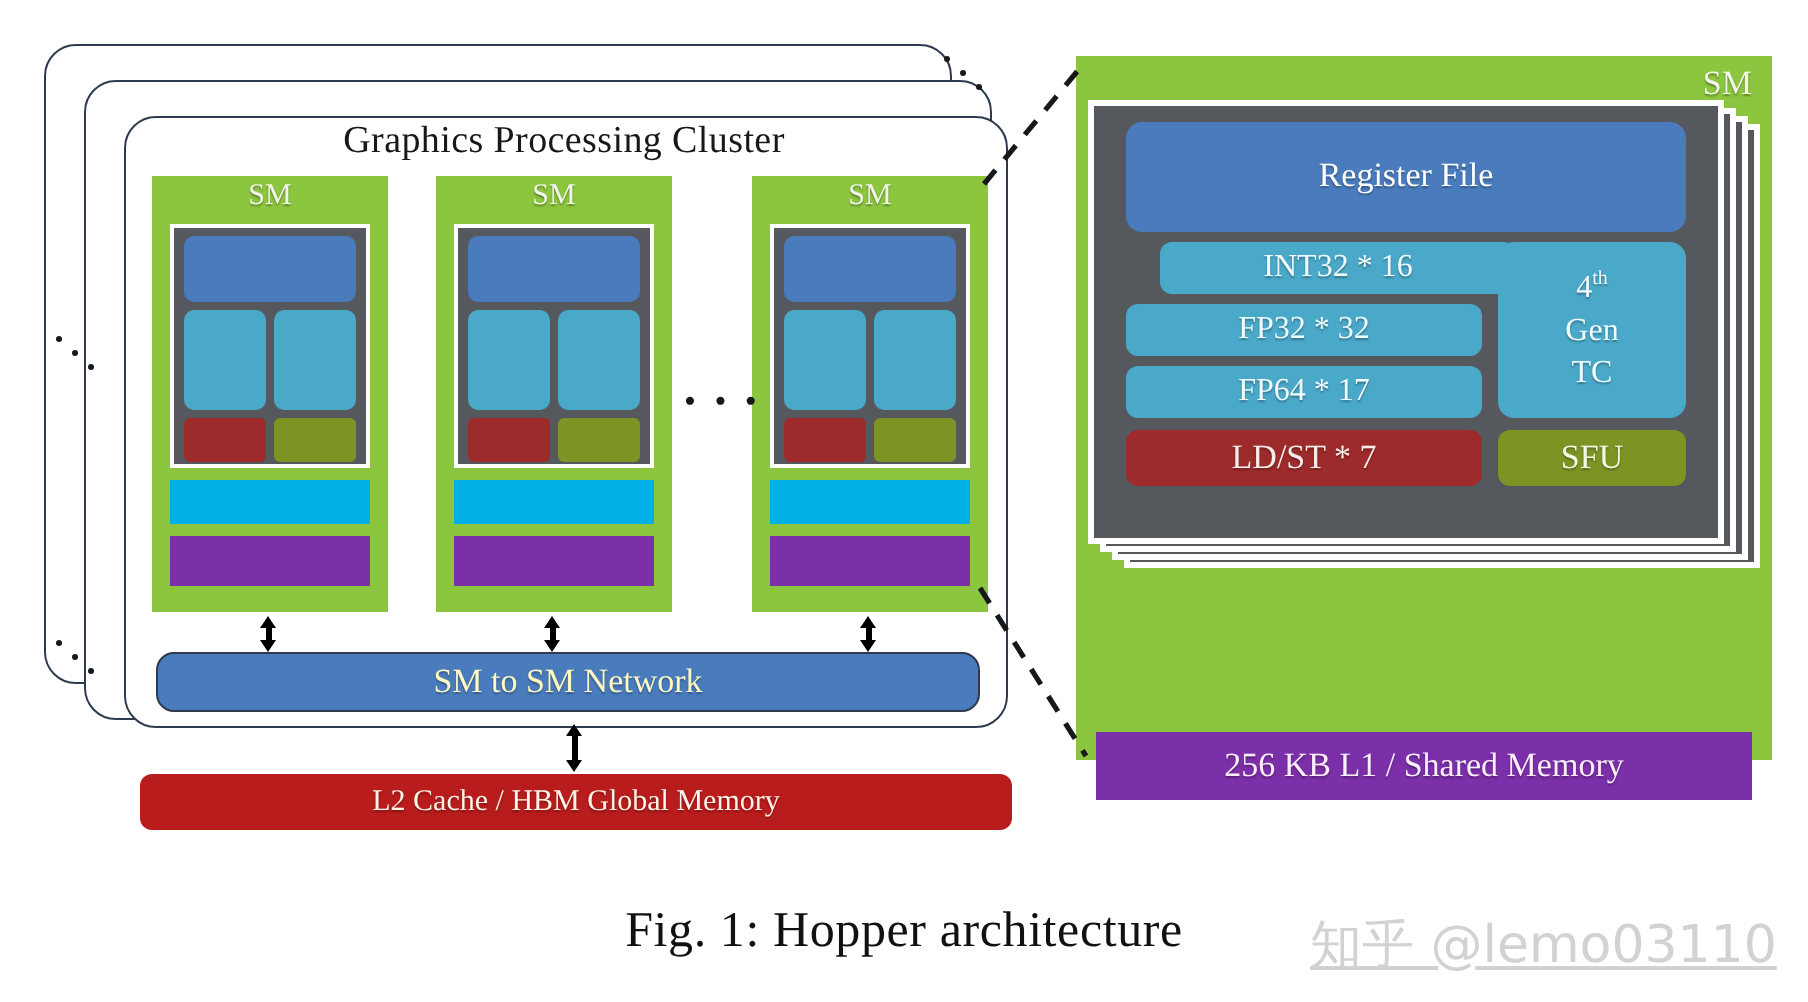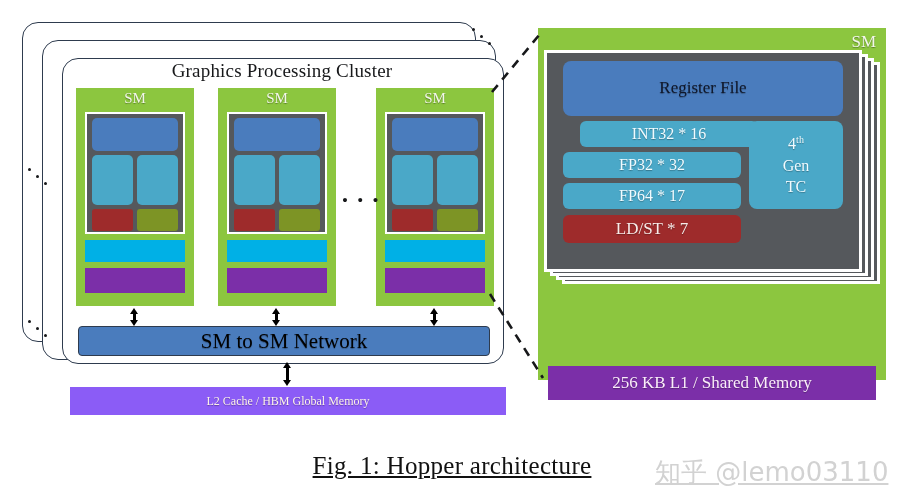--- a/index.html
+++ b/index.html
@@ -67,31 +67,32 @@
     background:#000;}
   .v-arrow .up{position:absolute;left:0;top:0;width:0;height:0;
     border-left:4.5px solid transparent;border-right:4.5px solid transparent;
     border-bottom:6px solid #000;}
   .v-arrow .dn{position:absolute;left:0;bottom:0;width:0;height:0;
     border-left:4.5px solid transparent;border-right:4.5px solid transparent;
     border-top:6px solid #000;}
 
   .sm2sm{
     position:absolute;left:78px;top:326px;width:410px;height:28px;z-index:5;
-    background:#4a7cbd;border:1.5px solid #2e3b4e;border-radius:4px;
-    display:flex;align-items:center;justify-content:center;
-    color:#000000;font-size:21px;
+    background:#4a7cbd;border:1.5px solid #2e3b4e;border-radius:9px;
+    display:flex;align-items:center;justify-content:center;
+    color:#fef9c3;font-size:17px;
     text-shadow:0 1px 1px rgba(0,0,0,.3);
   }
   .l2cache{
     position:absolute;left:70px;top:387px;width:436px;height:28px;z-index:5;
-    background:#8b5cf6;
-    display:flex;align-items:center;justify-content:center;
-    color:#fdf3e8;font-size:12px;
-    text-shadow:0 1px 1px rgba(0,0,0,.3);
+    background:#b91c1c;
+    display:flex;align-items:center;justify-content:center;
+    color:#fdf3e8;font-size:15px;
+    text-shadow:0 1px 1px rgba(0,0,0,.3);
+    border-radius:6px;
   }
 
   
   .dots-diag{position:absolute;z-index:6;width:26px;height:20px;}
   .dots-diag i{position:absolute;width:3px;height:3px;border-radius:50%;
     background:#17181a;display:block;}
 
   
   .sm-panel{
     position:absolute;left:538px;top:28px;width:348px;height:352px;z-index:4;
@@ -108,21 +109,21 @@
   .sp-card.c4{left:24px;top:34px;width:318px;height:222px;z-index:5;}
   .sp-card.c3{left:18px;top:30px;width:318px;height:222px;z-index:6;}
   .sp-card.c2{left:12px;top:26px;width:318px;height:222px;z-index:7;}
   .sp-card.c1{left:6px;top:22px;width:318px;height:222px;z-index:8;}
 
   .sp-inner{position:absolute;left:0;top:0;width:100%;height:100%;}
   .reg-file{
     position:absolute;left:16px;top:8px;width:280px;height:55px;
     background:#4a7cbd;border-radius:8px;
     display:flex;flex-direction:column;align-items:center;justify-content:center;
-    color:#0f172a;font-size:17px;line-height:1.22;
+    color:#ffffff;font-size:17px;line-height:1.22;
     text-shadow:0 1px 1px rgba(0,0,0,.3);
   }
   .unit-row{
     position:absolute;left:16px;width:178px;height:26px;
     background:#4aa8c8;border-radius:6px;
     display:flex;align-items:center;justify-content:center;
     color:#f0fbff;font-size:16px;
     text-shadow:0 1px 1px rgba(0,0,0,.3);
   }
   .unit-row.u1{top:68px;margin-left:17px;}
@@ -161,21 +162,21 @@
     position:absolute;left:10px;top:324px;width:328px;height:34px;z-index:9;
     background:#7b2fa8;
     display:flex;align-items:center;justify-content:center;
     color:#fbeefa;font-size:17px;
     text-shadow:0 1px 1px rgba(0,0,0,.3);
     margin-top:14px;
   }
 
   .caption{
     position:absolute;left:0;top:452px;width:904px;text-align:center;
-    font-size:25px;color:#111;letter-spacing:.3px;text-decoration:underline;
+    font-size:25px;color:#111;letter-spacing:.3px;
   }
   .watermark{
     position:absolute;left:655px;top:455px;
     font-size:26px;color:#d2d2d2;font-family:"DejaVu Sans", sans-serif;
     white-space:nowrap;
     text-decoration:underline;
   }
   svg.overlay{position:absolute;left:0;top:0;width:904px;height:501px;
     z-index:10;pointer-events:none;}
 </style>
@@ -288,20 +289,21 @@
         </div>
         <div class="unit-row u1">INT32 * 16</div>
         <div class="unit-row u2">FP32   * 32</div>
         <div class="unit-row u3">FP64   * 17</div>
         <div class="tc-box">
           <span><span>4</span><sup>th</sup></span>
           <span>Gen</span>
           <span>TC</span>
         </div>
         <div class="ldst">LD/ST * 7</div>
+        <div class="sfu">SFU</div>
       </div>
     </div>
 
     <div class="l1-bar">256 KB L1 / Shared Memory</div>
   </div>
 
   <svg class="overlay">
     <line x1="492" y1="92" x2="540" y2="34" stroke="#17181a" stroke-width="2.6" stroke-dasharray="9,7"></line>
     <line x1="490" y1="294" x2="543" y2="378" stroke="#17181a" stroke-width="2.6" stroke-dasharray="9,7"></line>
   </svg>

